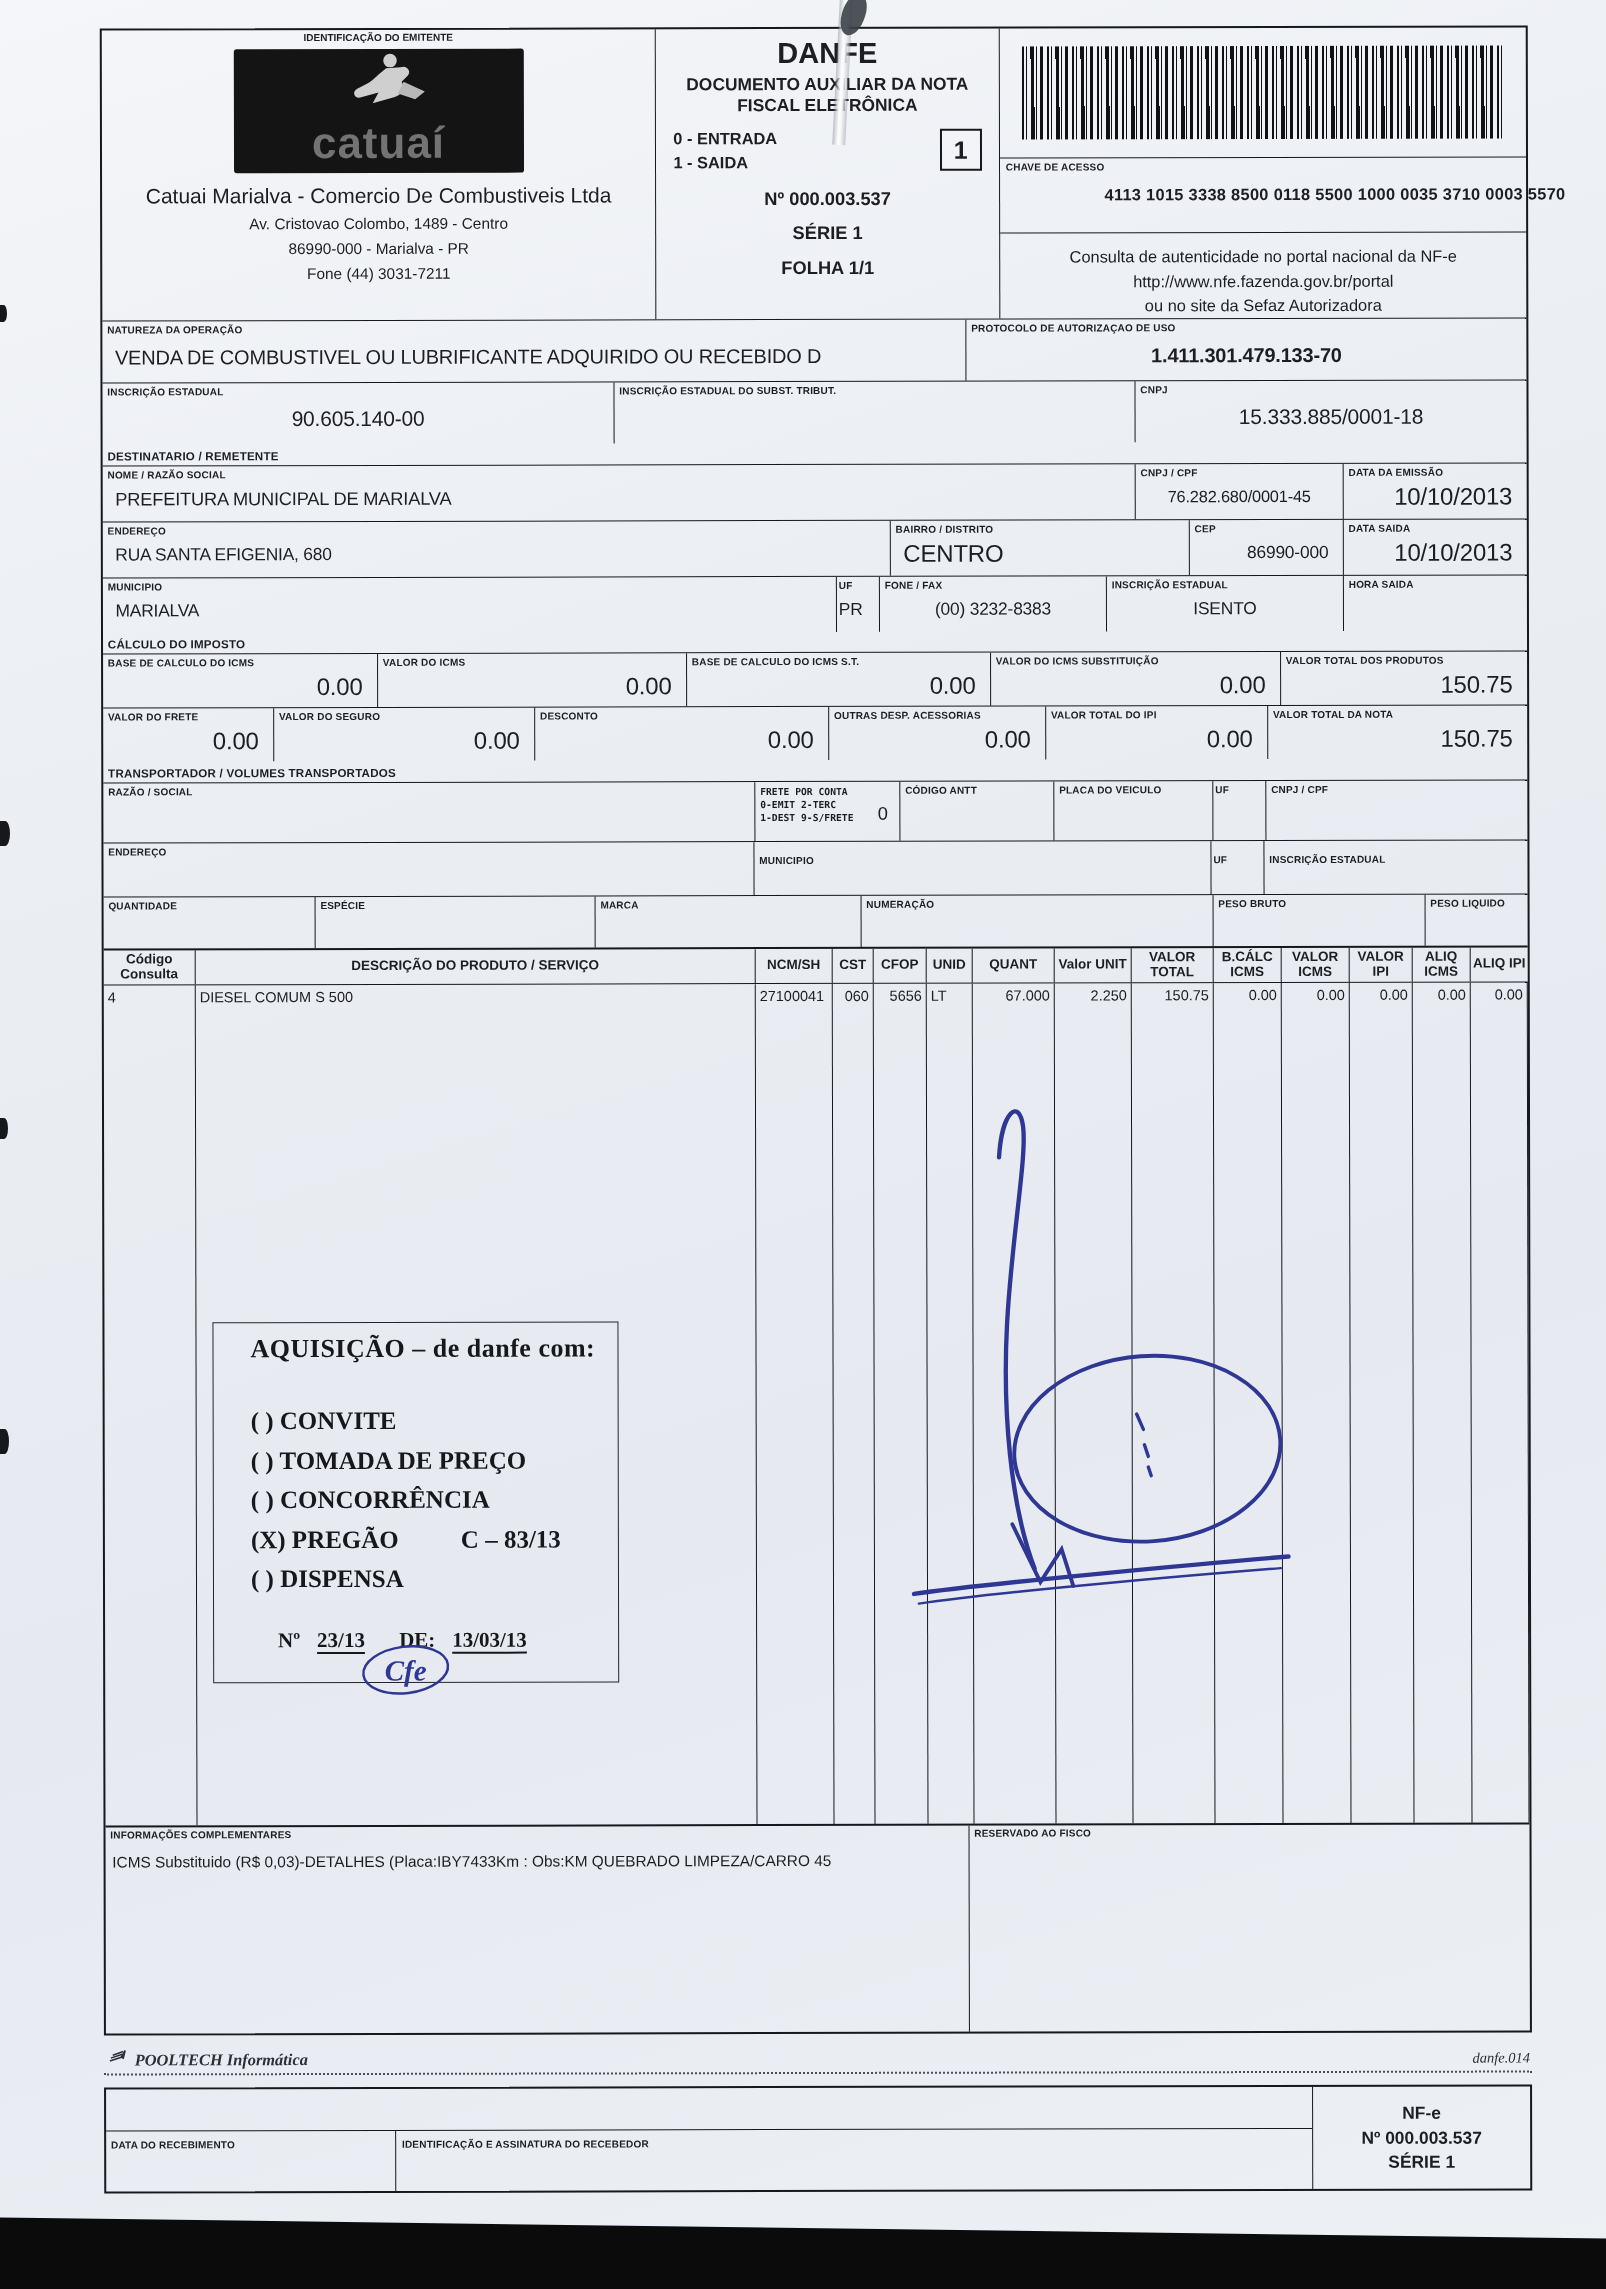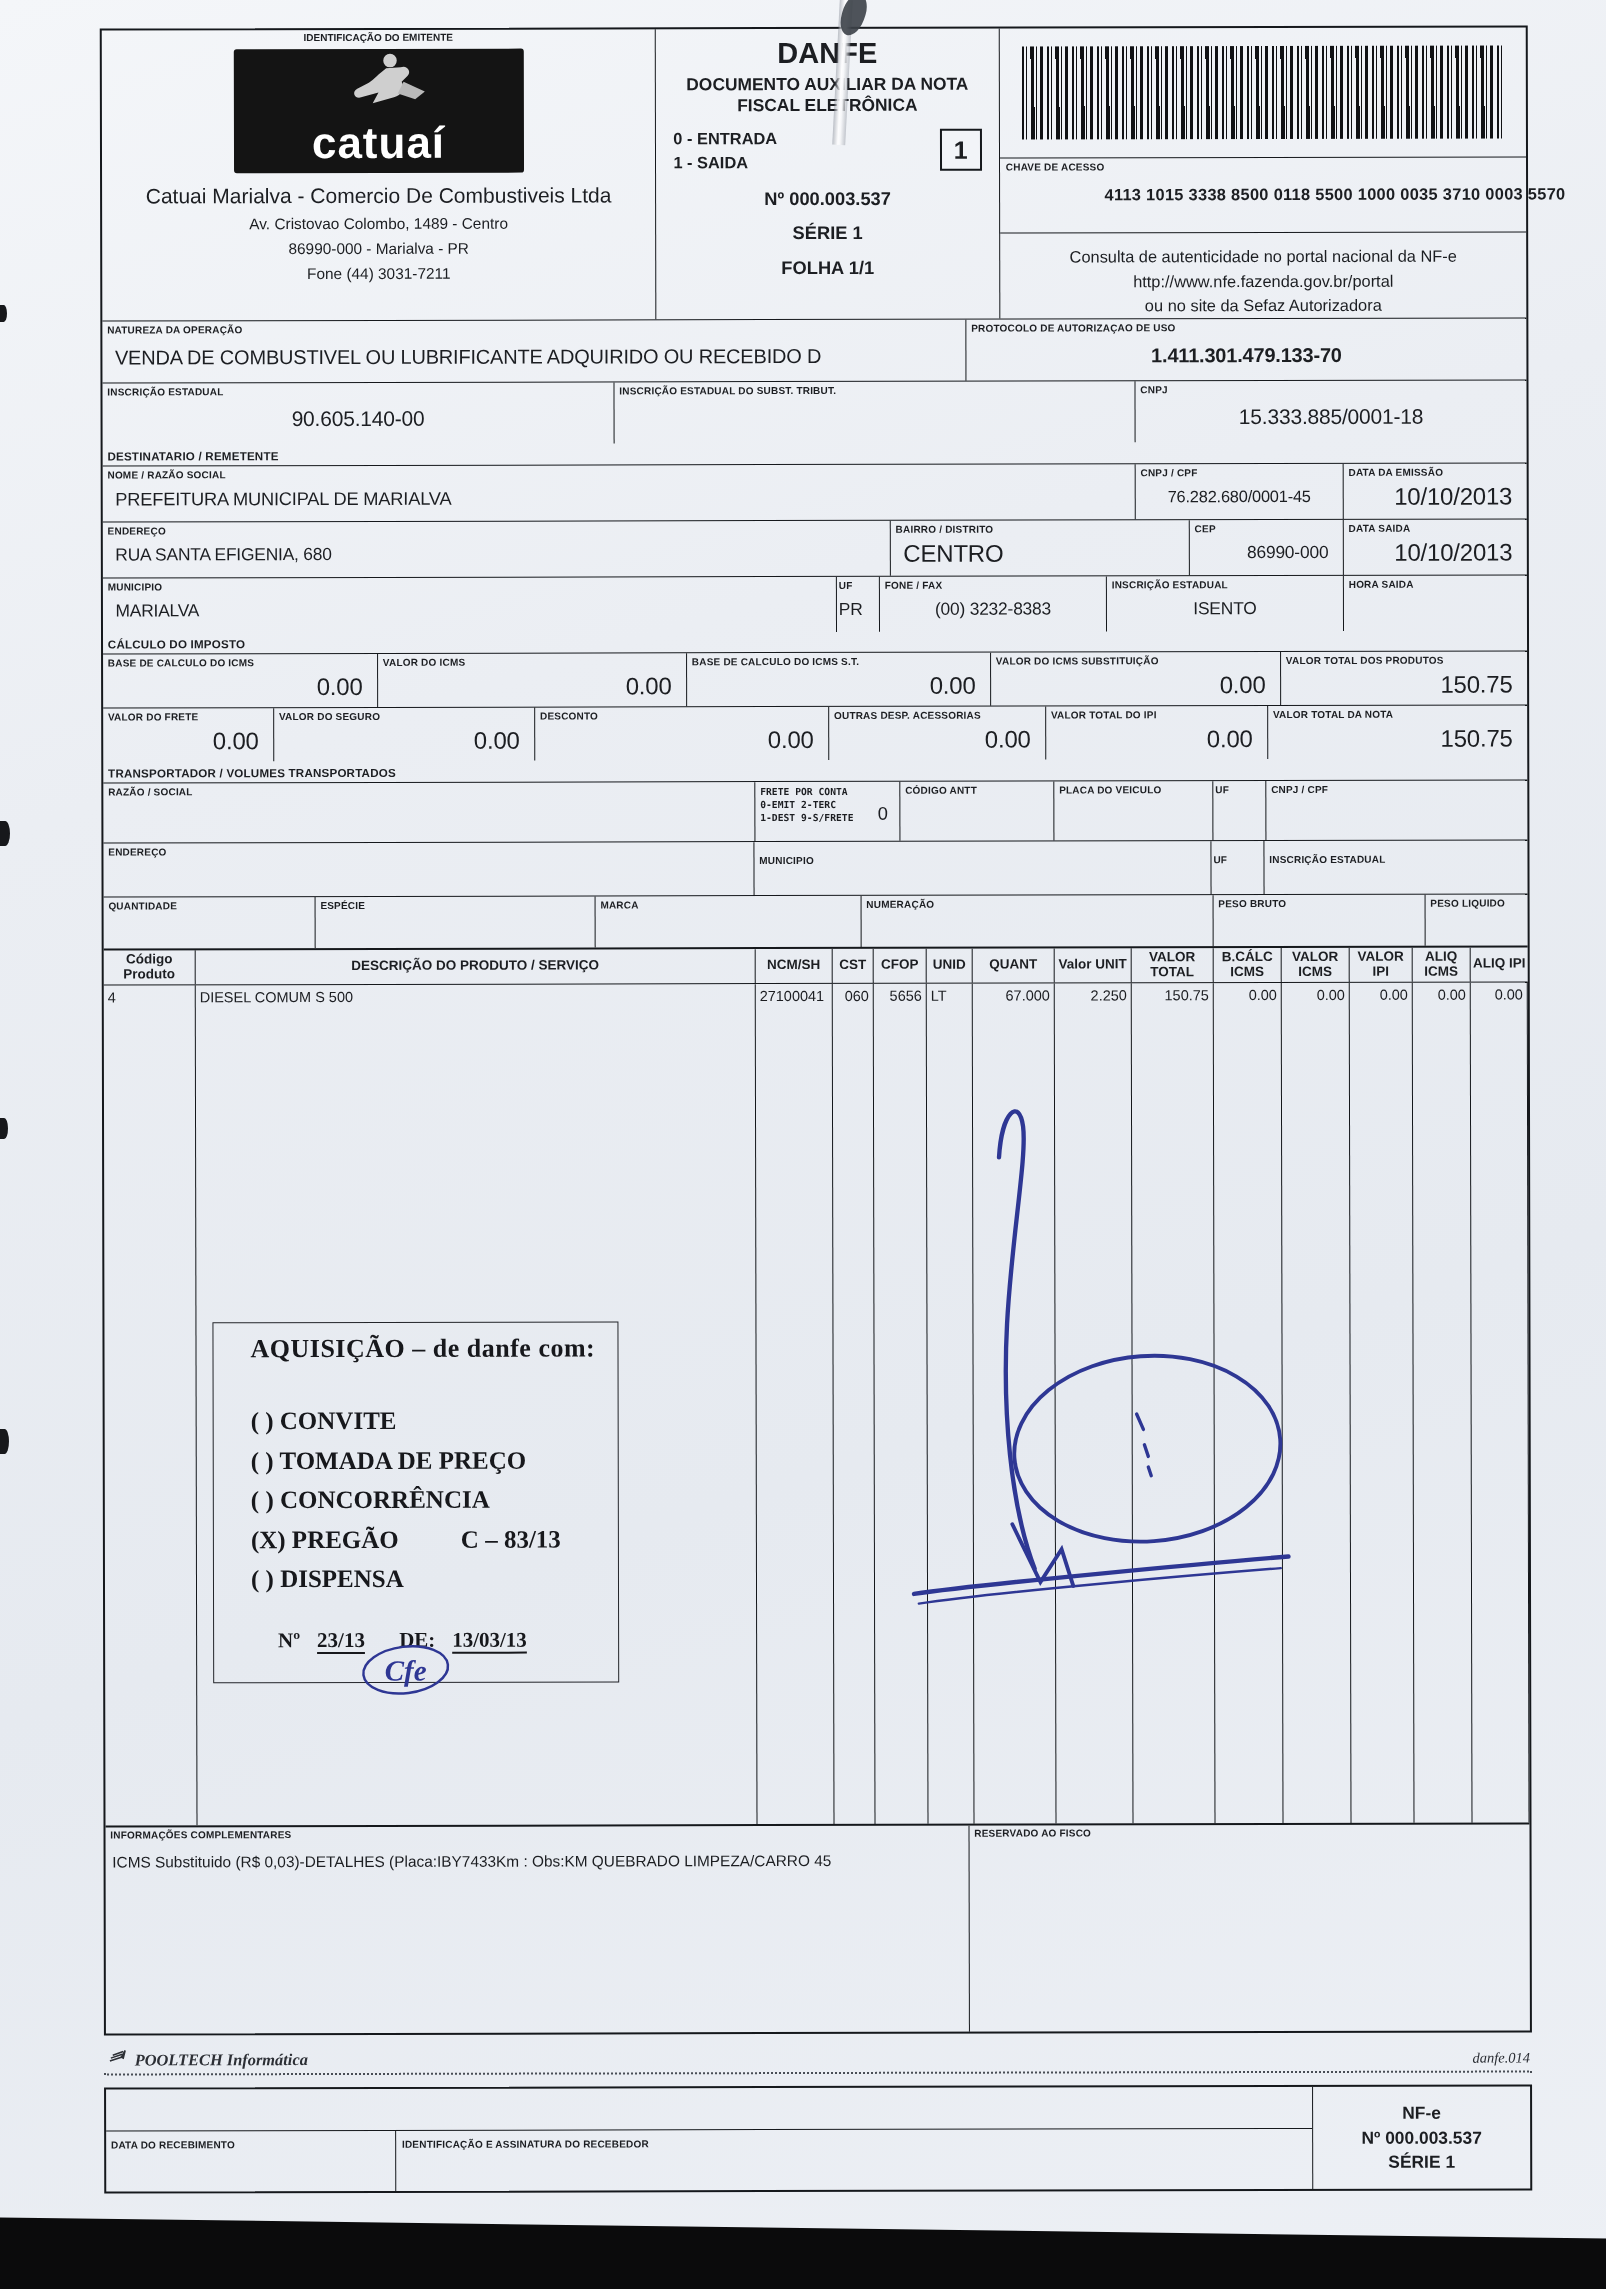--- a/index.html
+++ b/index.html
@@ -16,21 +16,21 @@
   .val{flex:1;display:flex;align-items:center;font-size:24px;letter-spacing:-0.2px}
   .vc{justify-content:center}
   .vr{justify-content:flex-end;padding-right:9.7px}
   .vl{padding-left:7.7px}
   .big{font-size:21px}
   .sec{font-size:11.6px;font-weight:700;padding:4.8px 0 2.9px 4.8px;letter-spacing:0.2px}
   
   .emit-cell{padding:0;text-align:center}
   .emit-label{font-size:10px;font-weight:700;margin-top:1.9px}
   .logo-box{width:290px;height:124px;margin:5.8px auto 3.9px;background:#141414;border-radius:2.9px;position:relative}
-  .logo-text{position:absolute;left:0;right:0;bottom:7.7px;color:#ffffff;font-size:44px;font-weight:700;line-height:1;letter-spacing:1px}
+  .logo-text{position:absolute;left:0;right:0;bottom:7.7px;color:#737373;font-size:44px;font-weight:700;line-height:1;letter-spacing:1px}
   .logo-fig{position:absolute;left:50%;top:3.9px;transform:translateX(-42%)}
   .emit-nome{font-size:21px;margin-top:7.7px}
   .emit-line{font-size:15.4px;margin-top:6.8px}
   .danfe-cell{padding:5.8px 7.7px;text-align:center}
   .danfe-title{font-size:29px;font-weight:700;margin-top:1.9px}
   .danfe-sub{font-size:17.4px;font-weight:600;line-height:1.22;margin-top:3.9px;padding:0 13.5px}
   .es-row{display:flex;justify-content:space-between;align-items:center;margin-top:9.7px;padding:0 9.7px;text-align:left}
   .es-lines{font-size:16.4px;font-weight:600;line-height:1.5}
   .tipo-box{width:42px;height:42px;border:2.9px solid #15181c;display:flex;align-items:center;justify-content:center;font-size:25px;font-weight:700;background:#f2f4f8}
   .danfe-num{font-size:18.3px;font-weight:700;margin-top:12.6px}
@@ -327,21 +327,21 @@
         </div>
         <div class="fcell" style="width:212px">
           <span class="lbl">PESO BRUTO</span>
         </div>
         <div class="fcell" style="flex:1">
           <span class="lbl">PESO LIQUIDO</span>
         </div>
       </div>
 
       <div class="phead">
-        <div class="ph" style="width:92px">Código Produto</div>
+        <div class="ph" style="width:92px">Código Consulta</div>
         <div class="ph" style="width:560px">DESCRIÇÃO DO PRODUTO / SERVIÇO</div>
         <div class="ph" style="width:77px">NCM/SH</div>
         <div class="ph" style="width:41px">CST</div>
         <div class="ph" style="width:53px">CFOP</div>
         <div class="ph" style="width:46px">UNID</div>
         <div class="ph" style="width:82px">QUANT</div>
         <div class="ph" style="width:77px">Valor UNIT</div>
         <div class="ph" style="width:82px">VALOR TOTAL</div>
         <div class="ph" style="width:68px">B.CÁLC ICMS</div>
         <div class="ph" style="width:68px">VALOR ICMS</div>

